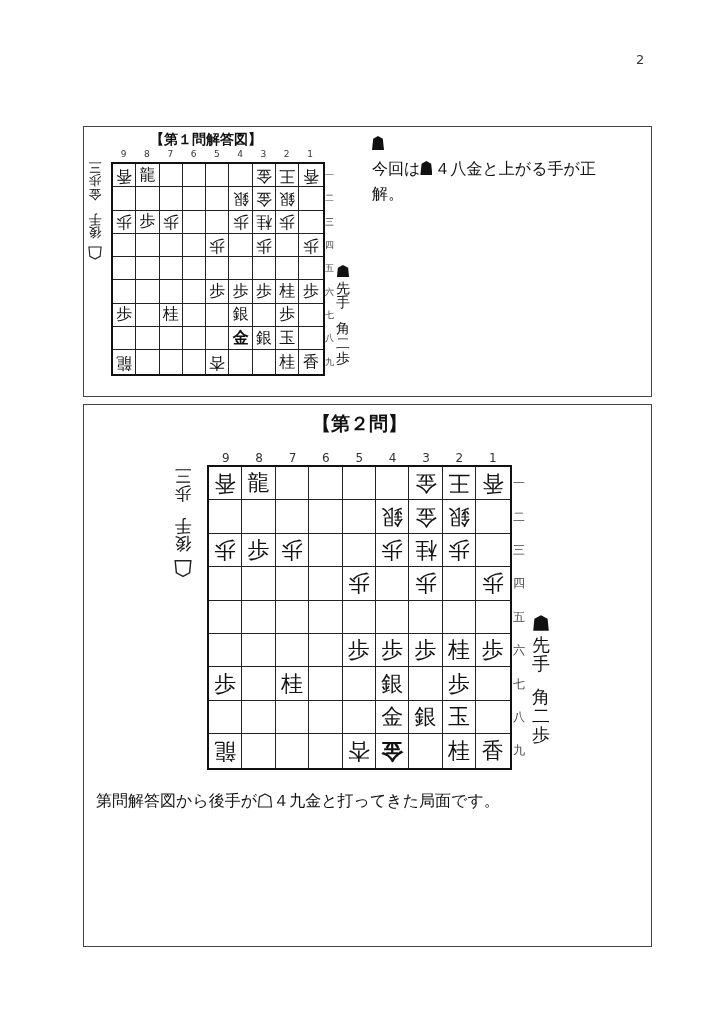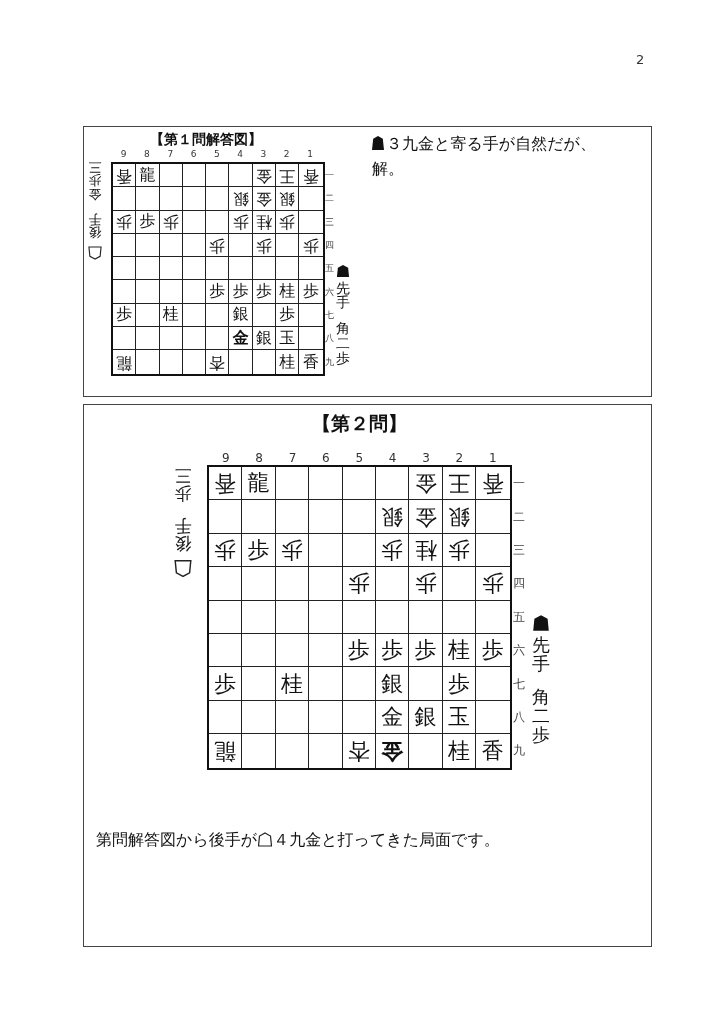--- a/index.html
+++ b/index.html
@@ -27,21 +27,21 @@
 
   .hand { position:absolute; display:flex; flex-direction:column; align-items:center; font-family:"DejaVu Serif",serif; line-height:1.05; }
   .hand .ch { display:block; }
   .hand.gote { transform:rotate(180deg); }
 
   .explain { position:absolute; left:372px; top:131px; width:272px; font-size:16px; line-height:25px; font-family:"DejaVu Sans",sans-serif; }
   .explain .line { display:block; white-space:nowrap; }
   .sm { display:inline-block; width:12px; height:14px; background:#111;
         clip-path:polygon(50% 0, 90% 20%, 100% 100%, 0 100%, 10% 20%); vertical-align:-1px; margin-right:2px; }
   .gm-svg { display:inline-block; vertical-align:-2px; margin:0 1px; }
-  .question { position:absolute; left:96px; top:827px; font-size:16px; line-height:25px; font-family:Liberation Sans, sans-serif; }
+  .question { position:absolute; left:96px; top:790px; font-size:16px; line-height:25px; font-family:Liberation Mono, monospace; }
 </style>
 </head>
 <body>
 
 <div class="page-num">2</div>
 
 <div id="box1" class="box"></div>
 <div class="board-title" style="left:150px; top:131px; font-size:14px;">【第１問解答図】</div>
 <div class="col-labels" id="b1-cols" style="left:112px; top:149px;">
     <span style="width: 23.3px; font-size: 9px;">9</span>
@@ -232,21 +232,24 @@
     <span class="ch">先</span>
     <span class="ch">手</span>
     <span style="height: 11.2px;"></span>
     <span class="ch">角</span>
     <span class="ch">二</span>
     <span class="ch">歩</span>
   </div>
 
 <div class="explain">
   <span class="line">
-    <span class="sm"></span><span>３九金と寄る手が自然だが、</span>
+    <span class="sm"></span>
+  </span>
+  <span class="line">
+    <span>今回は</span><span class="sm"></span><span>４八金と上がる手が正</span>
   </span>
   <span class="line">解。</span>
 </div>
 
 <div id="box2" class="box"></div>
 <div class="board-title" style="left:312px; top:411px; font-size:19px;">【第２問】</div>
 <div class="col-labels" id="b2-cols" style="left:209px; top:451px;">
     <span style="width: 33.4px; font-size: 12px;">9</span>
     <span style="width: 33.4px; font-size: 12px;">8</span>
     <span style="width: 33.4px; font-size: 12px;">7</span>

